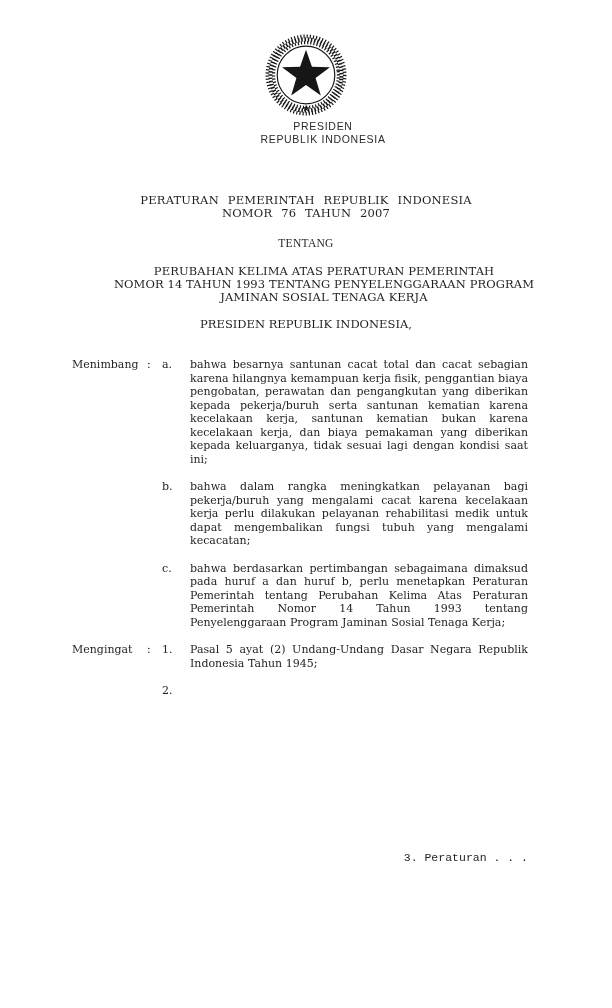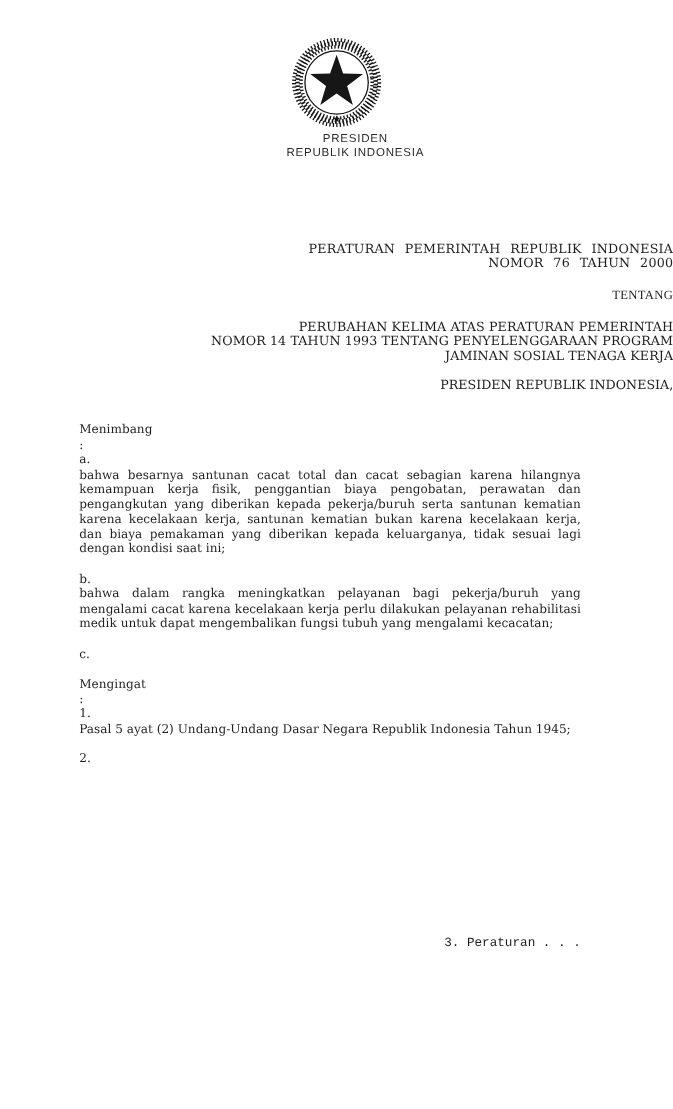--- a/index.html
+++ b/index.html
@@ -18,36 +18,36 @@
   .emblem svg { display: block; margin: 0 auto; }
   .lh-line {
     font-family: "Liberation Sans", sans-serif;
     font-size: 10.5px;
     line-height: 13px;
     letter-spacing: 0.7px;
     color: #2a2a2a;
     padding-left: 34px;
   }
   
-  .title-block { text-align: right; margin-top: 74px; }
+  .title-block { text-align: center; margin-top: 48px; }
   .title-line {
     font-size: 11.5px;
     line-height: 13px;
     word-spacing: 5px;
     letter-spacing: 0.2px;
   }
   .tentang { margin-top: 17px; font-size: 11.5px; line-height: 13px; letter-spacing: 0.3px; font-family: Liberation Serif, serif; }
   .subject { margin-top: 15px; padding-left: 36px; }
   .subject-line { font-size: 11.5px; line-height: 13px; letter-spacing: 0.1px; }
   .invocation { margin-top: 21px; font-size: 11.5px; line-height: 13px; }
   .authority { margin-top: 14px; font-size: 11.5px; line-height: 13px; }
   
   .body-block { margin-top: 27px; padding-left: 72px; padding-right: 84px; font-size: 11px; }
   .mengingat-block { margin-top: 2px; }
-  .clause-row { display: flex; align-items: flex-start; margin-bottom: 14px; flex-direction: column; }
+  .clause-row { display: flex; align-items: flex-start; margin-bottom: 14px; }
   .clause-row .cell { line-height: 13.5px; }
   .col-label  { width: 75px; flex: none; }
   .col-colon  { width: 15px; flex: none; }
   .col-marker { width: 28px; flex: none; }
   .col-text   { flex: 1; text-align: justify; text-justify: inter-word; }
   
   .catchword {
     position: absolute;
     top: 851px;
     right: 84px;
@@ -73,21 +73,21 @@
         <path fill="#161616" d="M50,22 L56.58,40.94 L76.63,41.35 L60.65,53.46 L66.46,72.65 L50,61.2 L33.54,72.65 L39.35,53.46 L23.37,41.35 L43.42,40.94 Z"></path>
         <path fill="#161616" d="M50,83 L50.94,85.71 L53.8,85.76 L51.52,87.49 L52.35,90.24 L50,88.6 L47.65,90.24 L48.48,87.49 L46.2,85.76 L49.06,85.71 Z"></path>
       </svg>
     </div>
     <div class="lh-line">PRESIDEN</div>
     <div class="lh-line">REPUBLIK INDONESIA</div>
   </header>
 
   <section class="title-block">
     <div class="title-line">PERATURAN PEMERINTAH REPUBLIK INDONESIA</div>
-    <div class="title-line">NOMOR 76 TAHUN 2000</div>
+    <div class="title-line">NOMOR 76 TAHUN 2007</div>
     <div class="tentang">TENTANG</div>
     <div class="subject">
       <div class="subject-line">PERUBAHAN KELIMA ATAS PERATURAN PEMERINTAH</div>
       <div class="subject-line">NOMOR 14 TAHUN 1993 TENTANG PENYELENGGARAAN PROGRAM</div>
       <div class="subject-line">JAMINAN SOSIAL TENAGA KERJA</div>
     </div>
     <div class="authority">PRESIDEN REPUBLIK INDONESIA,</div>
   </section>
 
   <section class="body-block">
@@ -100,20 +100,21 @@
     <div class="clause-row">
       <div class="cell col-label"></div>
       <div class="cell col-colon"></div>
       <div class="cell col-marker">b.</div>
       <div class="cell col-text">bahwa dalam rangka meningkatkan pelayanan bagi pekerja/buruh yang mengalami cacat karena kecelakaan kerja perlu dilakukan pelayanan rehabilitasi medik untuk dapat mengembalikan fungsi tubuh yang mengalami kecacatan;</div>
     </div>
     <div class="clause-row">
       <div class="cell col-label"></div>
       <div class="cell col-colon"></div>
       <div class="cell col-marker">c.</div>
+      <div class="cell col-text">bahwa berdasarkan pertimbangan sebagaimana dimaksud pada huruf a dan huruf b, perlu menetapkan Peraturan Pemerintah tentang Perubahan Kelima Atas Peraturan Pemerintah Nomor 14 Tahun 1993 tentang Penyelenggaraan Program Jaminan Sosial Tenaga Kerja;</div>
     </div>
   </section>
 
   <section class="body-block mengingat-block">
     <div class="clause-row">
       <div class="cell col-label">Mengingat</div>
       <div class="cell col-colon">:</div>
       <div class="cell col-marker">1.</div>
       <div class="cell col-text">Pasal 5 ayat (2) Undang-Undang Dasar Negara Republik Indonesia Tahun 1945;</div>
     </div>

